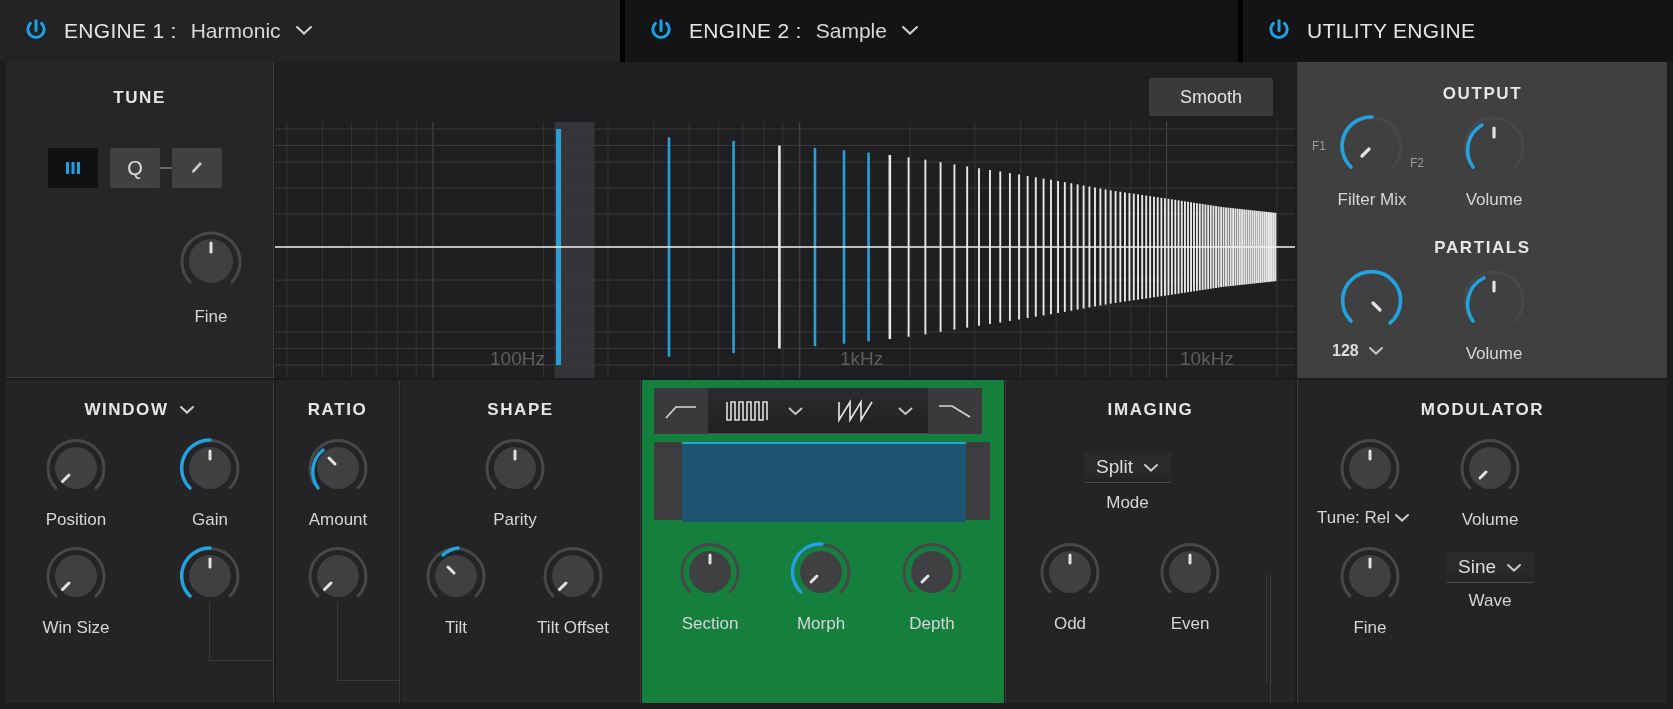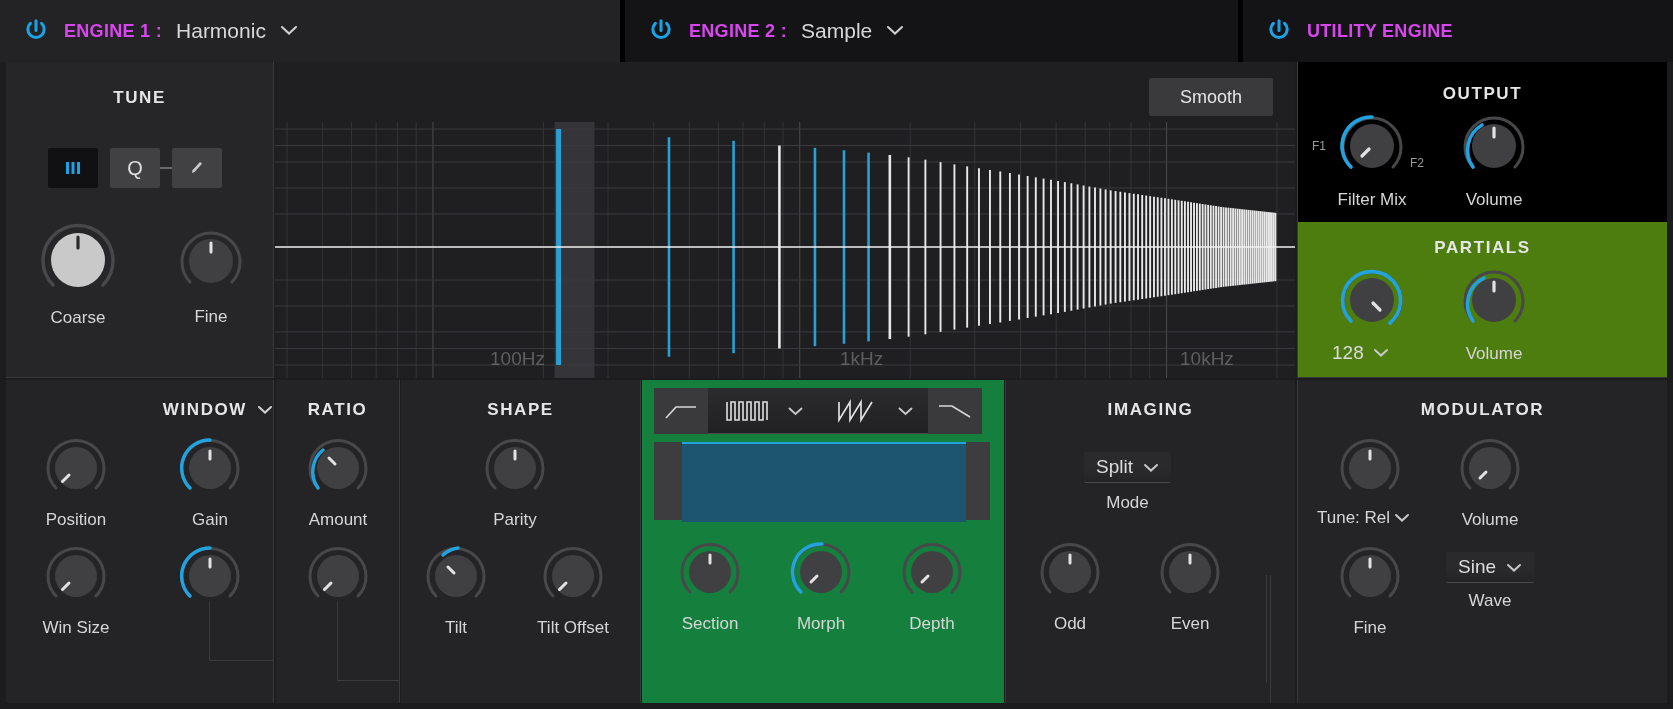--- a/index.html
+++ b/index.html
@@ -28,22 +28,22 @@
     gap: 14px;
     padding-left: 22px;
     box-sizing: border-box;
     position: relative;
   }
   .tab.t1 { width: 620px; background: #232326; }
   .tab.t2 { width: 618px; background: #141416; border-left: 5px solid #000; }
   .tab.t3 { width: 435px; background: #141416; border-left: 5px solid #000; }
   .power-icon { width: 28px; height: 28px; flex: 0 0 auto; }
   .tab-title {
-    font-size: 18px; font-weight: bold;
-    color: #d946ef;
+    font-size: 21px; font-weight: normal;
+    color: #e5e5e5;
     letter-spacing: 0.3px;
     white-space: nowrap;
   }
   .tab-value {
     font-size: 21px; color: #d8d8d8; font-weight: normal;
     white-space: nowrap;
   }
   .chev { display:inline-block; }
 
   
@@ -104,22 +104,22 @@
   }
 
   
   #window-panel { left: 6px; top: 380px; width: 268px; height: 323px; background:#242427; border-right:1px solid #3a3a3d; }
   #ratio-panel  { left: 276px; top: 380px; width: 124px; height: 323px; background:#242427; border-right:1px solid #3a3a3d;}
   #shape-panel  { left: 401px; top: 380px; width: 240px; height: 323px; background:#242427; border-right:1px solid #3a3a3d;}
   #mid-panel    { left: 642px; top: 380px; width: 362px; height: 323px; background:#15803d; }
   #imaging-panel{ left: 1005px; top: 380px; width: 290px; height: 323px; background:#242427; border-left:1px solid #3a3a3d;}
 
   
-  #output-panel  { left: 1297px; top: 62px;  width: 370px; height: 172px; background:#000000; border-bottom:1px solid #3a3a3d; border-left:1px solid #3a3a3d;}
-  #partials-panel{ left: 1297px; top: 222px; width: 370px; height: 156px; background:#4d7c0f; border-bottom:1px solid #3a3a3d; border-left:1px solid #3a3a3d;}
+  #output-panel  { left: 1297px; top: 62px;  width: 370px; height: 172px; background:#404040; border-bottom:1px solid #3a3a3d; border-left:1px solid #3a3a3d;}
+  #partials-panel{ left: 1297px; top: 222px; width: 370px; height: 156px; background:#404040; border-bottom:1px solid #3a3a3d; border-left:1px solid #3a3a3d;}
   #modulator-panel{left: 1297px; top: 380px; width: 370px; height: 323px; background:#242427; border-left:1px solid #3a3a3d;}
 
   
   .selrow { position:absolute; left: 12px; top: 8px; display:flex; align-items:stretch; height: 46px; }
   .selbtn {
     width: 54px; background: #3a3a3d;
     display:flex;align-items:center;justify-content:center;
   }
   .seldrop {
     width: 110px;
@@ -215,28 +215,20 @@
         <span style="font-size:20px;color:#dedede;">Q</span>
       </div>
       <div class="mbtn-link"></div>
       <div class="mbtn">
         <svg width="20" height="20" viewBox="0 0 20 20">
           <path d="M5 15 L7.5 14 L15 5.8 L13 4 L5.5 12.2 Z" fill="#cccccc"></path>
         </svg>
       </div>
     </div>
 
-    <div class="knob" style="left:30px; top:156px;">
-      <svg width="84" height="84" viewBox="0 0 84 84">
-        <path d="M 17 67 A 35 35 0 1 1 67 67" stroke="#48484b" stroke-width="3.5" fill="none" stroke-linecap="round"></path>
-        <circle cx="42" cy="42" r="27" fill="#c9c9c9"></circle>
-        <line x1="42" y1="19" x2="42" y2="30" stroke="#2a2a2a" stroke-width="3.2" stroke-linecap="round"></line>
-      </svg>
-      <span class="knob-label" style="top:90px;">Coarse</span>
-    </div>
 
     <div class="knob" style="left:171px; top:165px;">
       <svg width="68" height="68" viewBox="0 0 68 68">
         <path d="M 13 55 A 29 29 0 1 1 55 55" stroke="#48484b" stroke-width="3" fill="none" stroke-linecap="round"></path>
         <circle cx="34" cy="34" r="22" fill="#404043"></circle>
         <line x1="34" y1="16" x2="34" y2="25" stroke="#e2e2e2" stroke-width="3" stroke-linecap="round"></line>
       </svg>
       <span class="knob-label" style="top:80px;">Fine</span>
     </div>
   </div>
@@ -372,21 +364,21 @@
         <line x1="998.6190305560144" y1="150.6379634371258" x2="998.6190305560144" y2="219.3620365628742" stroke="#e8e8e8" stroke-width="1.9" stroke-linecap="butt"></line>
         <line x1="1000.3989605881193" y1="150.83306522678123" x2="1000.3989605881193" y2="219.16693477321877" stroke="#e8e8e8" stroke-width="1.9" stroke-linecap="butt"></line>
         <line x1="0" y1="185" x2="1020" y2="185" stroke="#f0f0f0" stroke-width="1.6"></line>
       </svg>
     <div class="freq-lbl" id="fl0" style="left:215px;">100Hz</div>
     <div class="freq-lbl" id="fl1" style="left:565px;">1kHz</div>
     <div class="freq-lbl" id="fl2" style="left:905px;">10kHz</div>
   </div>
 
   <div class="panel" id="window-panel">
-    <div style="display:flex;align-items:center;justify-content:flex-end;gap:10px;margin-top:20px;">
+    <div style="display:flex;align-items:center;justify-content:center;gap:10px;margin-top:20px;">
       <span class="sect-title">WINDOW</span>
       <span>
         <svg width="16" height="10" viewBox="0 0 16 10">
             <path d="M2 2 L8 7.6 L14 2" stroke="#d0d0d0" stroke-width="2" fill="none" stroke-linecap="round"></path>
           </svg>
       </span>
     </div>
 
     <div class="knob" style="left:38px; top:56px;">
       <svg width="64" height="64" viewBox="0 0 64 64">
@@ -618,21 +610,21 @@
     <div class="sect-title" style="margin-top:16px;">PARTIALS</div>
 
     <div class="knob" style="left:40px; top:44px;">
       <svg width="68" height="68" viewBox="0 0 68 68">
         <path d="M 13 55 A 29 29 0 1 1 55 55" stroke="#48484b" stroke-width="3" fill="none" stroke-linecap="round"></path>
         <path d="M 13 55 A 29 29 0 1 1 52 57" stroke="#22a3e0" stroke-width="3.6" fill="none" stroke-linecap="round"></path>
         <circle cx="34" cy="34" r="22" fill="#404043"></circle>
         <line x1="42" y1="44" x2="35" y2="37" stroke="#e2e2e2" stroke-width="3.2" stroke-linecap="round"></line>
       </svg>
       <div style="position:absolute; left:-6px; top:76px; display:flex; align-items:center; gap:9px;">
-        <span style="font-size:19px;color:#dcdcdc;">128</span>
+        <span style="font-size:16px;color:#dcdcdc;font-weight:bold;">128</span>
         <span>
           <svg width="16" height="10" viewBox="0 0 16 10">
               <path d="M2 2 L8 7.6 L14 2" stroke="#c8c8c8" stroke-width="2" fill="none" stroke-linecap="round"></path>
             </svg>
         </span>
       </div>
     </div>
 
     <div class="knob" style="left:162px; top:44px;">
       <svg width="68" height="68" viewBox="0 0 68 68">

